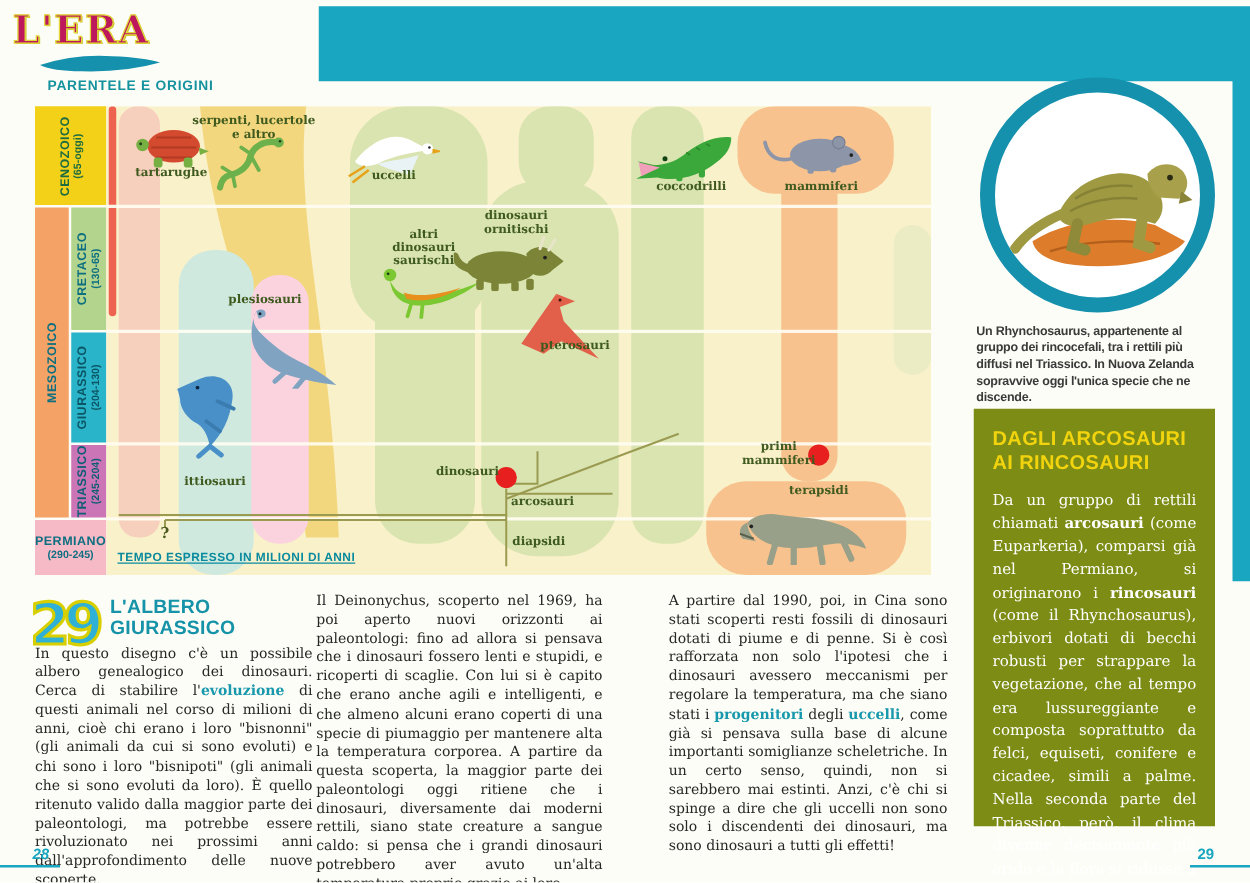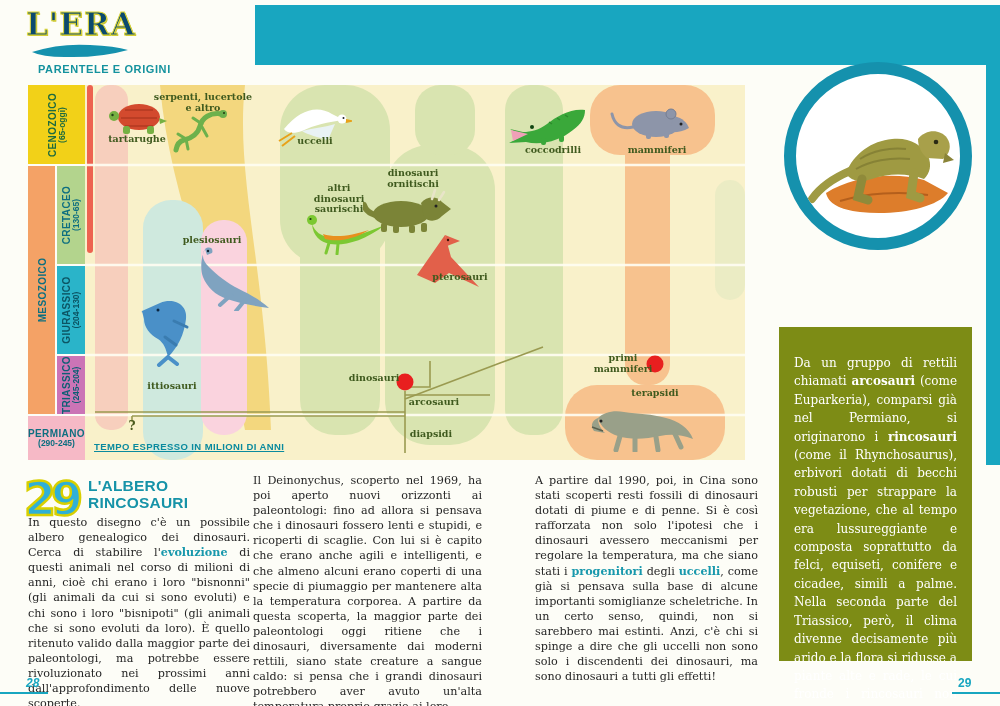--- a/index.html
+++ b/index.html
@@ -1,21 +1,21 @@
 <!DOCTYPE html>
 <html><head>
 <meta charset="utf-8">
 <style>
   html,body{margin:0;padding:0;background:#ffffff;}
   #page{position:relative;width:1000px;height:706px;background:#fdfdf7;overflow:hidden;
         font-family:"Liberation Sans",sans-serif;}
   .abs{position:absolute;}
 
   
-  #era-title{left:26px;top:6px;font:bold 31px "DejaVu Serif",serif;color:#0c4a6e;
+  #era-title{left:10px;top:6px;font:bold 31px "DejaVu Serif",serif;color:#be185d;
              letter-spacing:1px;-webkit-text-stroke:1px #dfd83a;text-shadow:1px 1px 0 #c8c02a;}
   #teal-block{left:255px;top:5px;width:745px;height:60px;background:#18a6c0;}
   #teal-strip{left:986px;top:60px;width:14px;height:405px;background:#18a6c0;}
   #kicker{left:38px;top:63px;font:bold 11px "Liberation Sans",sans-serif;color:#14929e;letter-spacing:.6px;}
 
   
   #diagram{left:28px;top:85px;width:717px;height:375px;}
   .era{position:absolute;}
   .rot{position:absolute;left:50%;top:50%;transform:translate(-50%,-50%) rotate(-90deg);
        text-align:center;white-space:nowrap;}
@@ -279,42 +279,45 @@
     <div class="dlabel" style="left:403px;top:344px">diapsidi</div>
     <div class="dlabel" style="left:595px;top:268px">primi
 mammiferi</div>
     <div class="dlabel" style="left:627px;top:303px">terapsidi</div>
     <div class="dlabel qmark" style="left:104px;top:334px">?</div>
     <div class="abs" id="tempo-note">TEMPO ESPRESSO IN MILIONI DI ANNI</div>
   </div>
 
   <div class="abs" id="big-number">29</div>
   <div class="abs" id="article-title">L'ALBERO
-RINCOSAURI</div>
+GIURASSICO</div>
   <div class="abs col" id="col1"><span>In questo disegno c'è un possibile albero genealogico dei dinosauri. Cerca di stabilire l'</span><span class="seg-hl">evoluzione</span><span> di questi animali nel corso di milioni di anni, cioè chi erano i loro "bisnonni" (gli animali da cui si sono evoluti) e chi sono i loro "bisnipoti" (gli animali che si sono evoluti da loro). È quello ritenuto valido dalla maggior parte dei paleontologi, ma potrebbe essere rivoluzionato nei prossimi anni dall'approfondimento delle nuove scoperte.</span></div>
   <div class="abs col" id="col2">Il Deinonychus, scoperto nel 1969, ha poi aperto nuovi orizzonti ai paleontologi: fino ad allora si pensava che i dinosauri fossero lenti e stupidi, e ricoperti di scaglie. Con lui si è capito che erano anche agili e intelligenti, e che almeno alcuni erano coperti di una specie di piumaggio per mantenere alta la temperatura corporea. A partire da questa scoperta, la maggior parte dei paleontologi oggi ritiene che i dinosauri, diversamente dai moderni rettili, siano state creature a sangue caldo: si pensa che i grandi dinosauri potrebbero aver avuto un'alta temperatura proprio grazie ai loro</div>
   <div class="abs col" id="col3">
     <p><span>A partire dal 1990, poi, in Cina sono stati scoperti resti fossili di dinosauri dotati di piume e di penne. Si è così rafforzata non solo l'ipotesi che i dinosauri avessero meccanismi per regolare la temperatura, ma che siano stati i </span><span class="seg-hl">progenitori</span><span> degli </span><span class="seg-hl">uccelli</span><span>, come già si pensava sulla base di alcune importanti somiglianze scheletriche. In un certo senso, quindi, non si sarebbero mai estinti. Anzi, c'è chi si spinge a dire che gli uccelli non sono solo i discendenti dei dinosauri, ma sono dinosauri a tutti gli effetti!</span></p>
   </div>
 
   <div class="abs" id="circle-illustration">
     <svg width="164" height="164" viewBox="0 0 164 150">
       <path d="M30,112 C55,96 95,90 128,99 L152,112 C140,127 100,135 64,131 C44,129 32,122 30,112 Z" fill="#dd7d2b"></path>
       <path d="M44,120 C70,112 104,110 132,114" stroke="#b45f1c" stroke-width="2" fill="none"></path>
       <path d="M16,118 C26,104 40,96 54,90" stroke="#9f9a42" stroke-width="8" fill="none" stroke-linecap="round"></path>
       <path d="M50,92 C58,72 76,60 96,58 C112,56 126,63 132,75 C136,84 134,92 128,98 C112,92 92,92 76,98 C64,102 54,100 50,92 Z" fill="#9f9a42"></path>
       <path d="M64,78 C76,70 94,66 110,68 M60,88 C74,80 94,76 114,78" stroke="#7c7830" stroke-width="2" fill="none" opacity=".7"></path>
       <path d="M122,58 C130,48 144,48 151,57 C156,64 154,73 147,78 L131,77 C125,72 122,65 122,58 Z" fill="#a8a04a"></path>
       <path d="M149,72 l9,7 -11,3 z" fill="#8a8438"></path>
       <circle cx="140" cy="61" r="2.3" fill="#2a2a14"></circle>
       <path d="M118,92 L115,114 L124,117" stroke="#9f9a42" stroke-width="9" fill="none" stroke-linecap="round"></path>
       <path d="M66,98 L62,116 L72,119" stroke="#8f8a3a" stroke-width="9" fill="none" stroke-linecap="round"></path>
     </svg>
   </div>
+  <div class="abs" id="photo-caption">Un Rhynchosaurus, appartenente al gruppo dei rincocefali, tra i rettili più diffusi nel Triassico. In Nuova Zelanda sopravvive oggi l'unica specie che ne discende.</div>
   <div class="abs" id="green-box">
+    <div id="box-title">DAGLI ARCOSAURI
+AI RINCOSAURI</div>
     <div id="box-body"><span>Da un gruppo di rettili chiamati </span><span class="seg-hl">arcosauri</span><span> (come Euparkeria), comparsi già nel Permiano, si originarono i </span><span class="seg-hl">rincosauri</span><span> (come il Rhynchosaurus), erbivori dotati di becchi robusti per strappare la vegetazione, che al tempo era lussureggiante e composta soprattutto da felci, equiseti, conifere e cicadee, simili a palme. Nella seconda parte del Triassico, però, il clima divenne decisamente più arido e la flora si ridusse a piante alte e rade, le cui fronde i rincosauri non riuscivano a raggiungere, a causa delle modeste dimensioni e dell'incapacità di sollevarsi dal suolo.</span></div>
   </div>
 
   <div class="pagenum" id="pn-left">28</div>
   <div class="pagenum" id="pn-right">29</div>
   <div class="pagerule" id="rule-left"></div>
   <div class="pagerule" id="rule-right"></div>
 
 </div>
 

